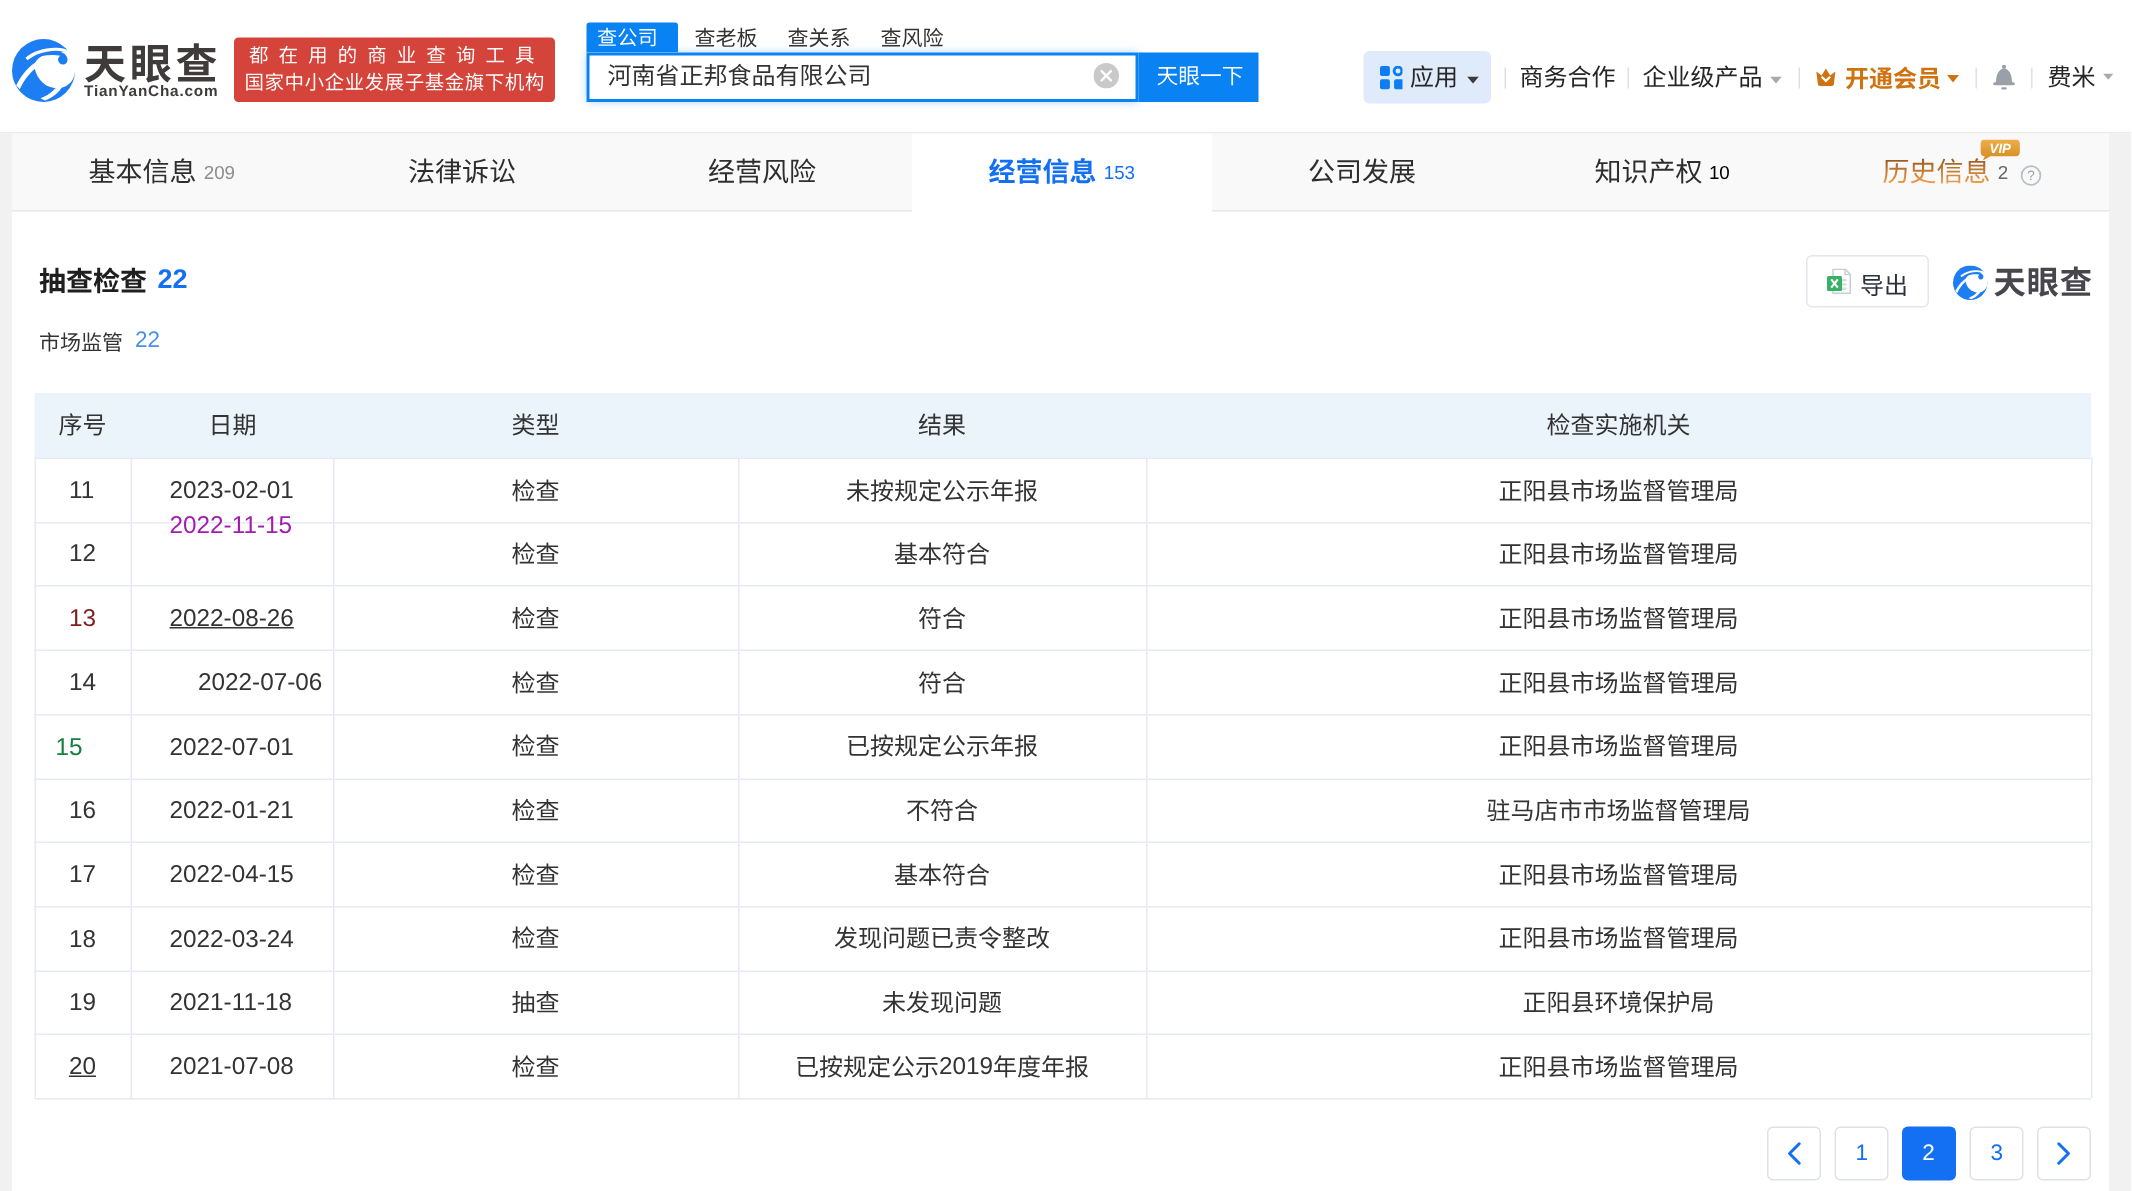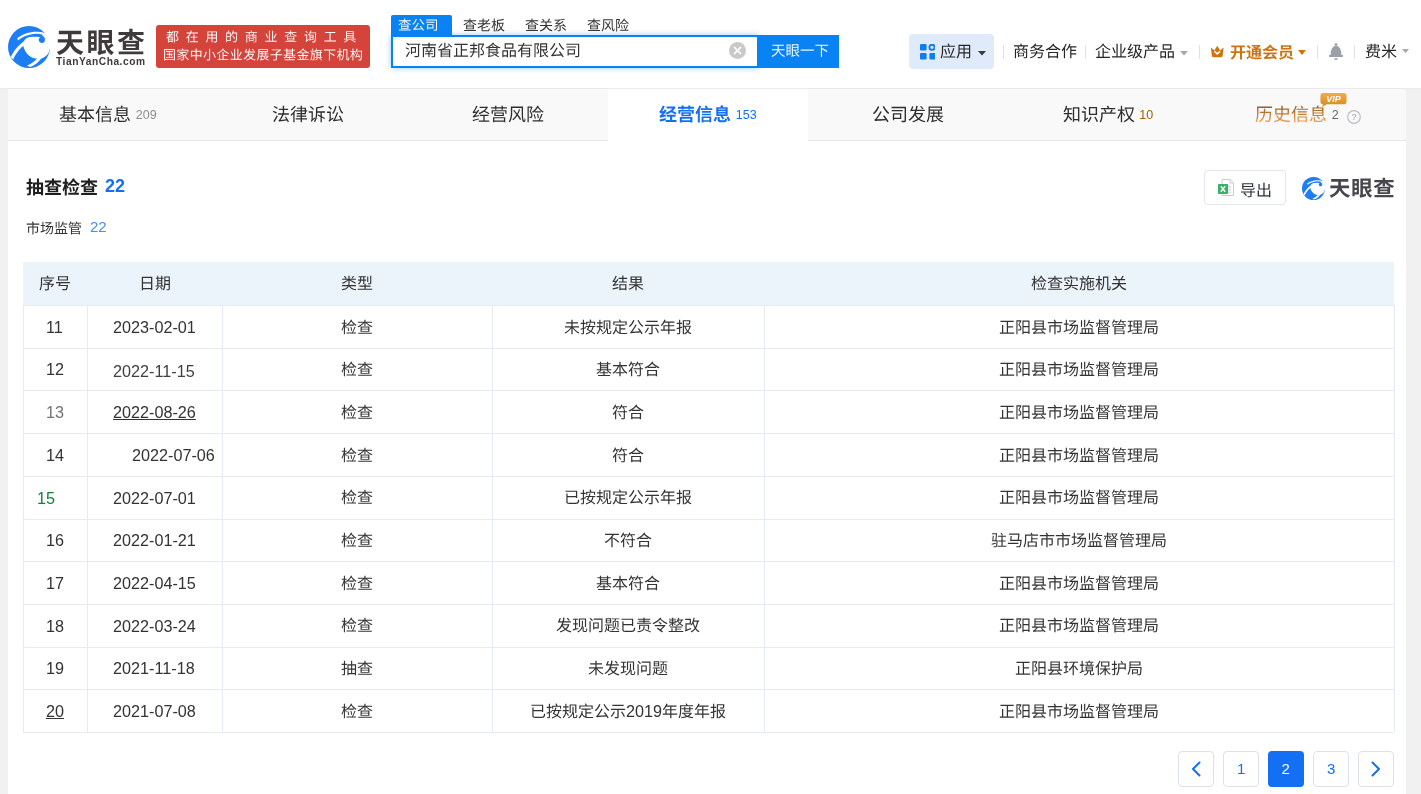--- a/index.html
+++ b/index.html
@@ -191,21 +191,21 @@
     <use href="#q28" x="1000"></use>
     <use href="#q18" x="2000"></use>
     <use href="#q19" x="3000"></use>
   </svg>
 <svg style="position:absolute;left:1062.8px;top:105.2px;overflow:visible" width="72.0" height="18" viewBox="0 -880 4000 1000" fill="#2e2e2e">
     <use href="#q72" x="0"></use>
     <use href="#q73" x="1000"></use>
     <use href="#q52" x="2000"></use>
     <use href="#q74" x="3000"></use>
   </svg>
-<span style="position:absolute;left:1139.3px;top:109.2px;font:400 12.5px 'Liberation Sans',sans-serif;color:#a16207;line-height:1;white-space:pre;">10</span>
+<span style="position:absolute;left:1139.3px;top:109.2px;font:400 12.5px 'Liberation Sans',sans-serif;color:#000000;line-height:1;white-space:pre;">10</span>
 <svg style="position:absolute;left:1255.275px;top:105.2px;overflow:visible" width="72.0" height="18" viewBox="0 -880 4000 1000" fill="url(#hgrad)">
     <defs>
       <linearGradient id="hgrad" x1="0" y1="0" x2="0" y2="1">
         <stop offset="0" stop-color="#9a5a20"></stop>
         <stop offset="1" stop-color="#ef9e4b"></stop>
       </linearGradient>
     </defs>
     <use href="#q75" x="0"></use>
     <use href="#q76" x="1000"></use>
     <use href="#q60" x="2000"></use>
@@ -331,21 +331,21 @@
     <use href="#q104" x="2000"></use>
     <use href="#q79" x="3000"></use>
     <use href="#q80" x="4000"></use>
     <use href="#q81" x="5000"></use>
     <use href="#q105" x="6000"></use>
     <use href="#q82" x="7000"></use>
     <use href="#q106" x="8000"></use>
     <use href="#q107" x="9000"></use>
   </svg>
 <span style="position:absolute;left:45.9928px;top:361.4px;font:400 16.2px 'Liberation Sans',sans-serif;color:#333;line-height:1;white-space:pre;">12</span>
-<span style="position:absolute;left:113.07660000000001px;top:363px;font:400 16.2px 'Liberation Sans',sans-serif;color:#404040;line-height:1;white-space:pre;">2022-11-15</span>
+<span style="position:absolute;left:113.07660000000001px;top:342px;font:400 16.2px 'Liberation Sans',sans-serif;color:#a21caf;line-height:1;white-space:pre;">2022-11-15</span>
 <svg style="position:absolute;left:341.0px;top:361.2px;overflow:visible" width="32.0" height="16" viewBox="0 -880 2000 1000" fill="#333">
     <use href="#q93" x="0"></use>
     <use href="#q9" x="1000"></use>
   </svg>
 <svg style="position:absolute;left:596.0px;top:361.2px;overflow:visible" width="64.0" height="16" viewBox="0 -880 4000 1000" fill="#333">
     <use href="#q21" x="0"></use>
     <use href="#q59" x="1000"></use>
     <use href="#q108" x="2000"></use>
     <use href="#q49" x="3000"></use>
   </svg>
@@ -354,21 +354,21 @@
     <use href="#q103" x="1000"></use>
     <use href="#q104" x="2000"></use>
     <use href="#q79" x="3000"></use>
     <use href="#q80" x="4000"></use>
     <use href="#q81" x="5000"></use>
     <use href="#q105" x="6000"></use>
     <use href="#q82" x="7000"></use>
     <use href="#q106" x="8000"></use>
     <use href="#q107" x="9000"></use>
   </svg>
-<span style="position:absolute;left:45.9928px;top:404.1px;font:400 16.2px 'Liberation Sans',sans-serif;color:#737373;line-height:1;white-space:pre;">13</span>
+<span style="position:absolute;left:45.9928px;top:404.1px;font:400 16.2px 'Liberation Sans',sans-serif;color:#7f1d1d;line-height:1;white-space:pre;">13</span>
 <span style="position:absolute;left:113.07660000000001px;top:404.1px;font:400 16.2px 'Liberation Sans',sans-serif;color:#333;line-height:1;white-space:pre;text-decoration:underline;">2022-08-26</span>
 <svg style="position:absolute;left:341.0px;top:403.9px;overflow:visible" width="32.0" height="16" viewBox="0 -880 2000 1000" fill="#333">
     <use href="#q93" x="0"></use>
     <use href="#q9" x="1000"></use>
   </svg>
 <svg style="position:absolute;left:612.0px;top:403.9px;overflow:visible" width="32.0" height="16" viewBox="0 -880 2000 1000" fill="#333">
     <use href="#q108" x="0"></use>
     <use href="#q49" x="1000"></use>
   </svg>
 <svg style="position:absolute;left:999.0px;top:403.9px;overflow:visible" width="160.0" height="16" viewBox="0 -880 10000 1000" fill="#333">

